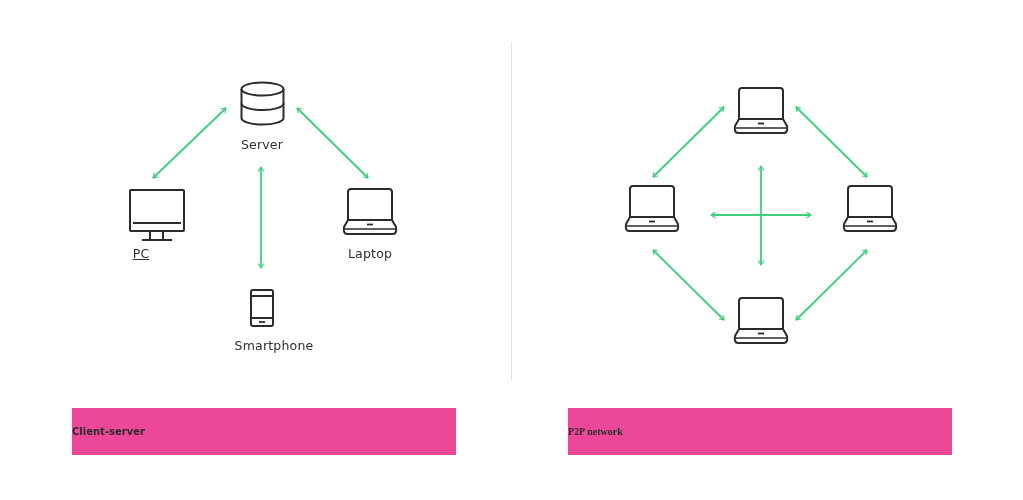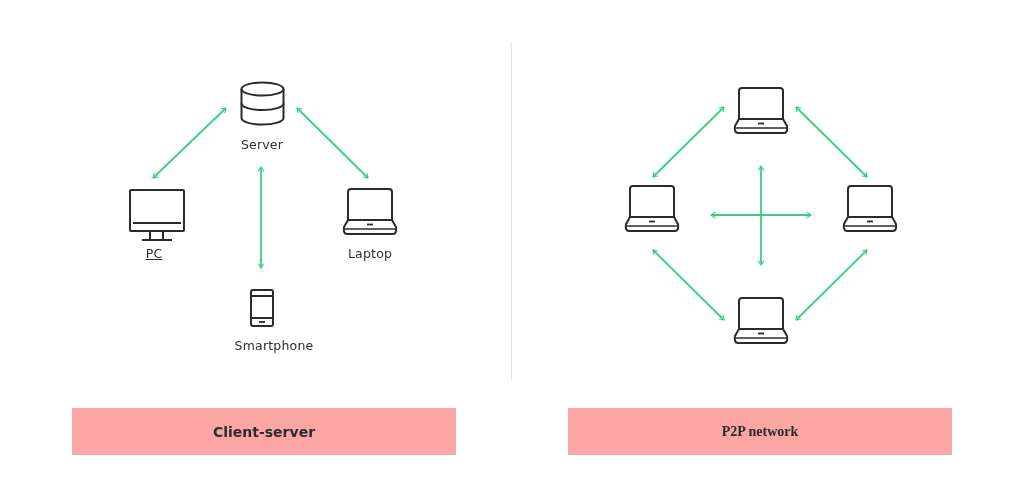--- a/index.html
+++ b/index.html
@@ -28,25 +28,25 @@
       text-align: center;
       width: 120px;
       margin-left: -60px;
       letter-spacing: 0.2px;
     }
     .caption-box {
       position: absolute;
       top: 408px;
       height: 47px;
       width: 384px;
-      background: #fca5a5;
+      background: #ec4899;
       display: flex;
       align-items: center;
-      justify-content: center;
-      font-size: 14px;
+      justify-content: flex-start;
+      font-size: 10px;
       font-weight: bold;
       color: #2b2b2d;
     }
     .divider {
       position: absolute;
       left: 511px;
       top: 42px;
       width: 1px;
       height: 338px;
       background: #e3e3e5;
@@ -125,21 +125,21 @@
     <line x1="724" y1="107" x2="653" y2="177" marker-start="url(#chev)" marker-end="url(#chev)"></line>
     <line x1="796" y1="107" x2="867" y2="177" marker-start="url(#chev)" marker-end="url(#chev)"></line>
     <line x1="653" y1="250" x2="724" y2="320" marker-start="url(#chev)" marker-end="url(#chev)"></line>
     <line x1="867" y1="250" x2="796" y2="320" marker-start="url(#chev)" marker-end="url(#chev)"></line>
     <line x1="711" y1="215" x2="811" y2="215" marker-start="url(#chev)" marker-end="url(#chev)"></line>
     <line x1="761" y1="166" x2="761" y2="265" marker-start="url(#chev)" marker-end="url(#chev)"></line>
   </g>
 </svg>
 
 <div class="node-label" style="left:262px; top:137px;">Server</div>
-<div class="node-label" style="left:154px; top:246px;text-decoration:underline;">PC</div>
+<div class="node-label" style="left:141px; top:246px;text-decoration:underline;">PC</div>
 <div class="node-label" style="left:370px; top:246px;text-align:center;">Laptop</div>
 <div class="node-label" style="left:274px; top:338px;">Smartphone</div>
 
 <div class="divider"></div>
 
 <div class="caption-box" style="left:72px;">
   <span>Client-server</span>
 </div>
 <div class="caption-box" style="left:568px;font-family:Liberation Serif, serif;">
   <span>P2P network</span>

